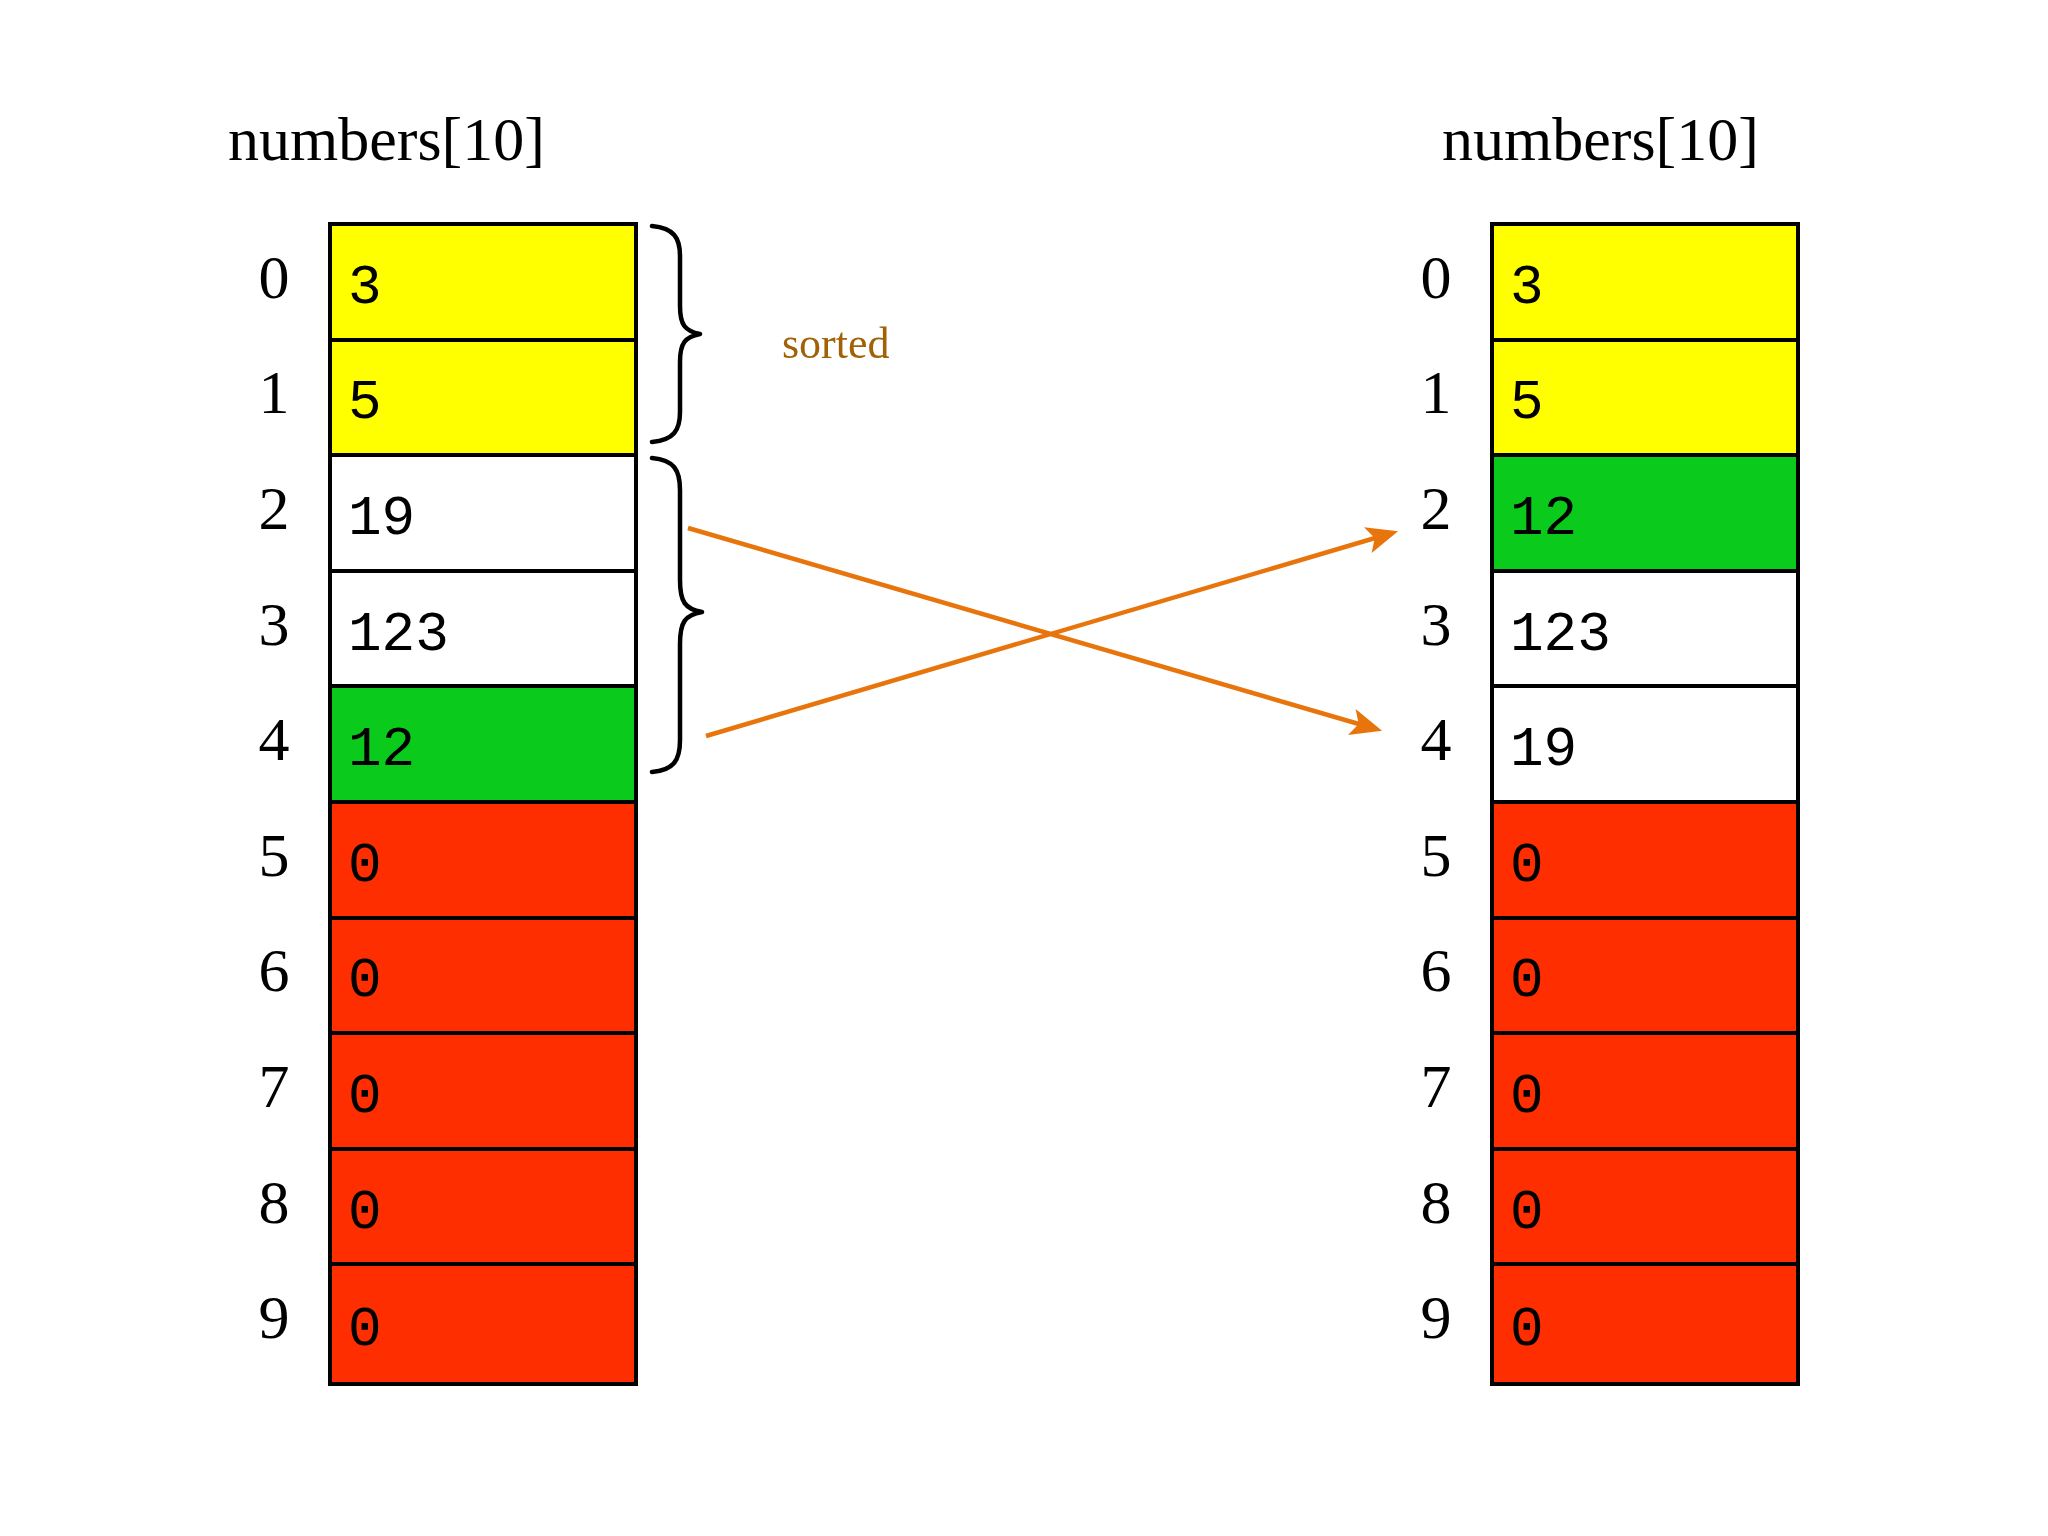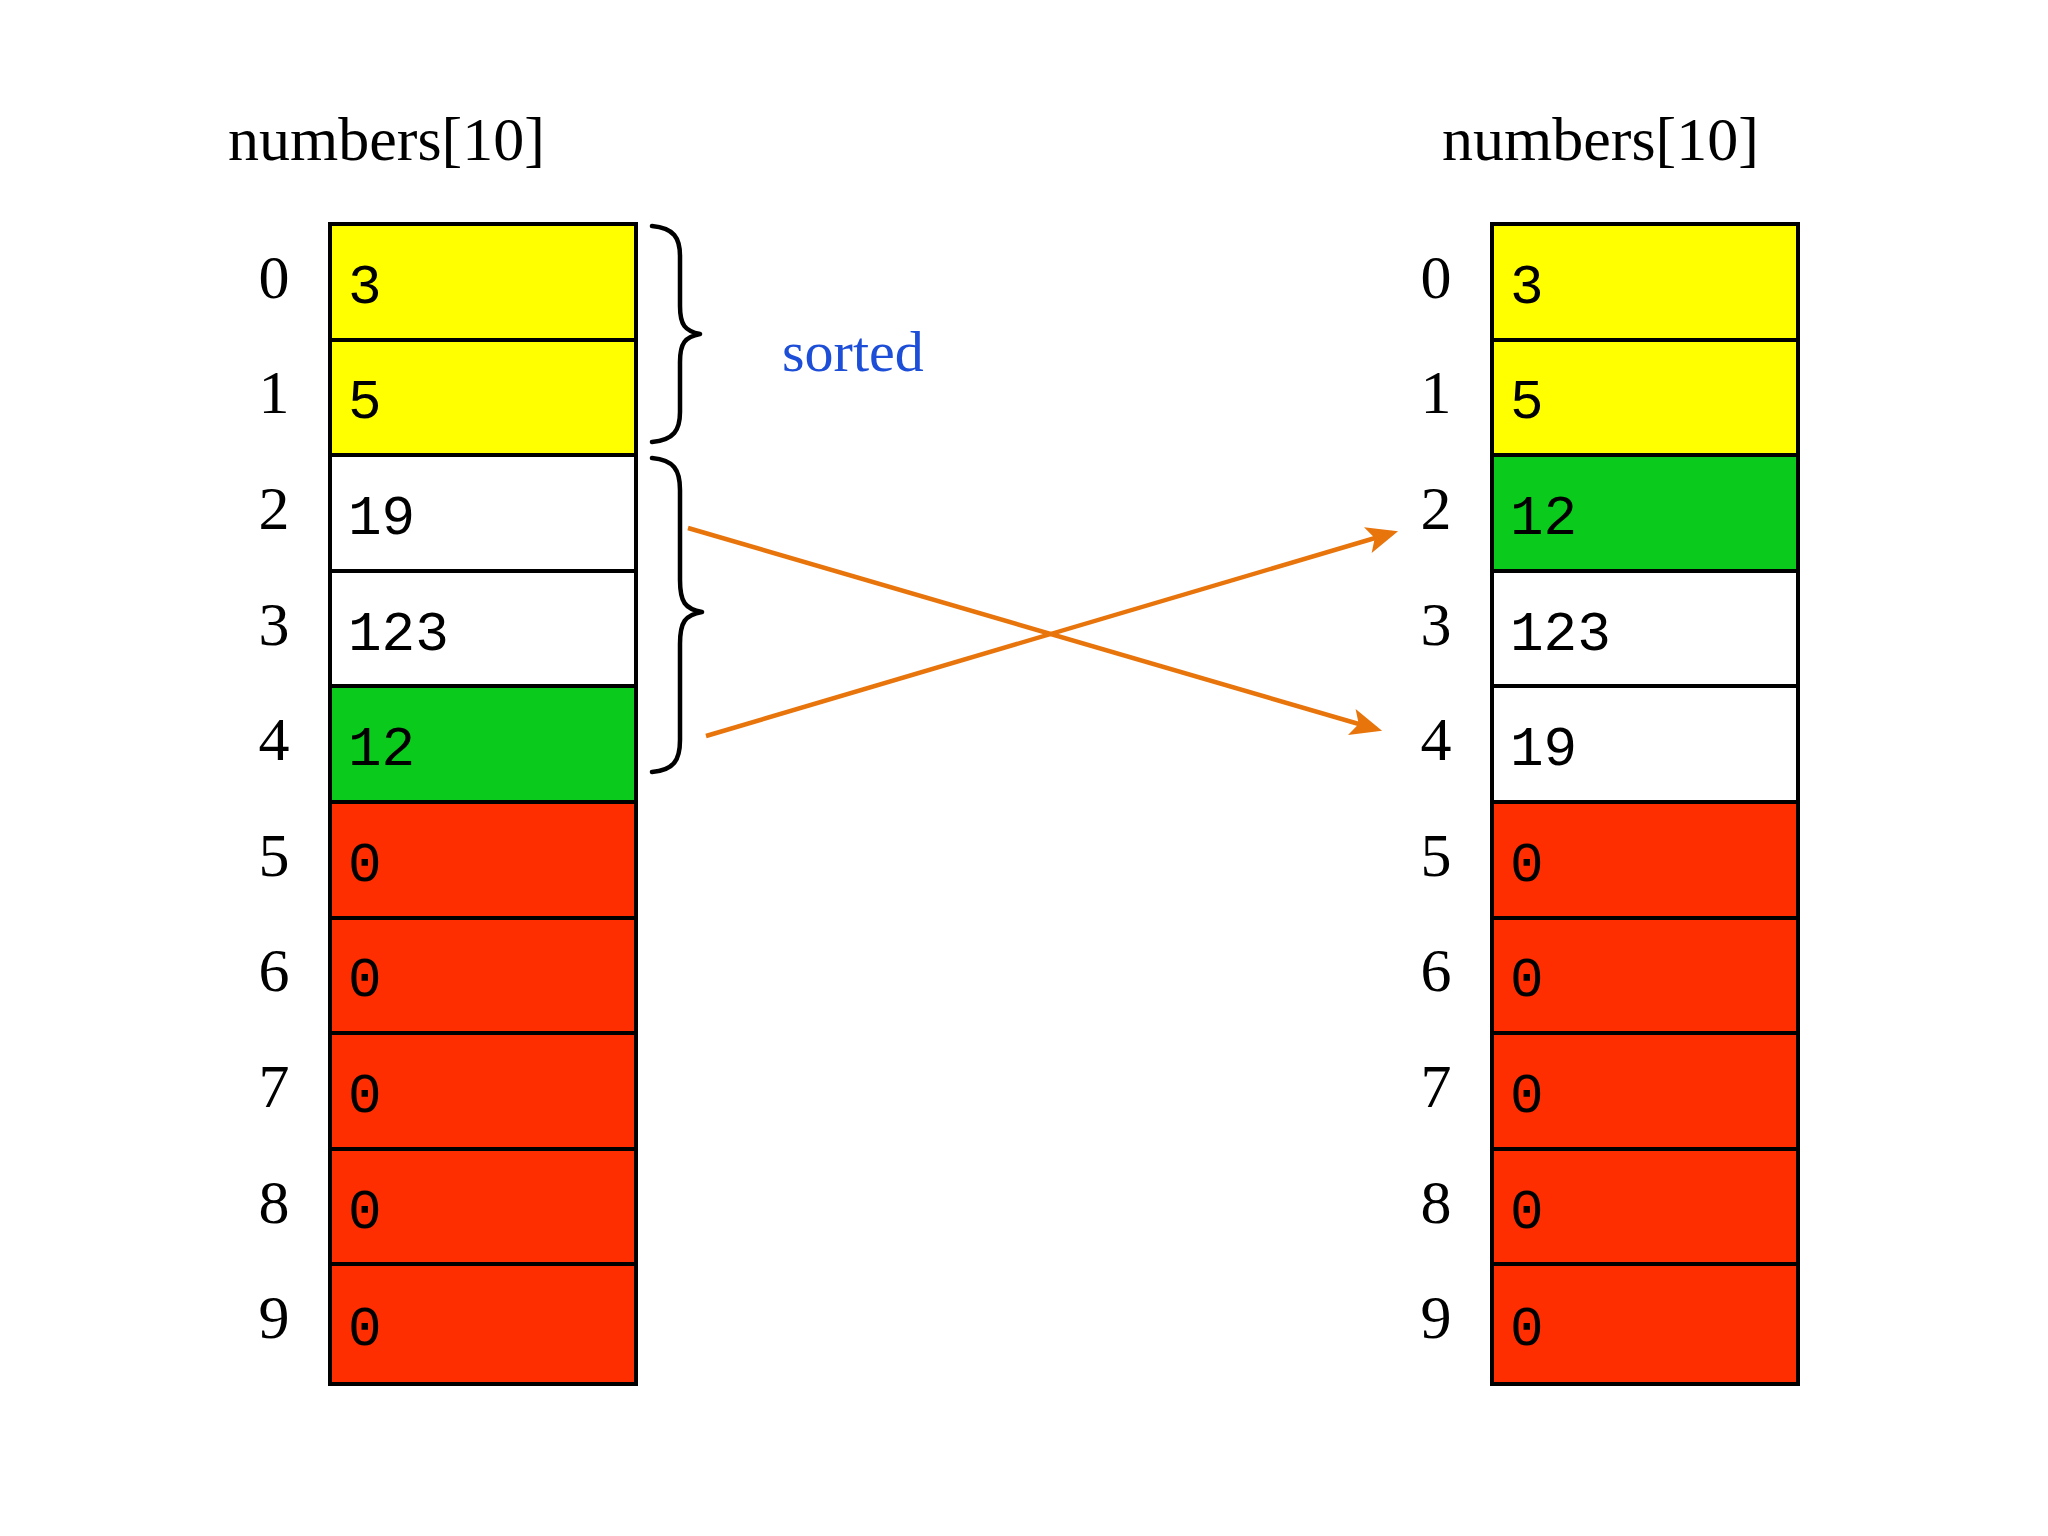--- a/index.html
+++ b/index.html
@@ -76,22 +76,22 @@
   }
   .idx-left  { left: 204px; }
   .idx-right { left: 1366px; }
 
   
   #sorted-label {
     position: absolute;
     left: 742px;
     top: 318px;
     font-family: "Liberation Serif", "DejaVu Serif", serif;
-    font-size: 58px;
-    color: #1d4ed8;
+    font-size: 44px;
+    color: #a16207;
     white-space: nowrap;
   }
 
   
   #overlay {
     position: absolute;
     left: 0;
     top: 0;
     width: 2048px;
     height: 1536px;

